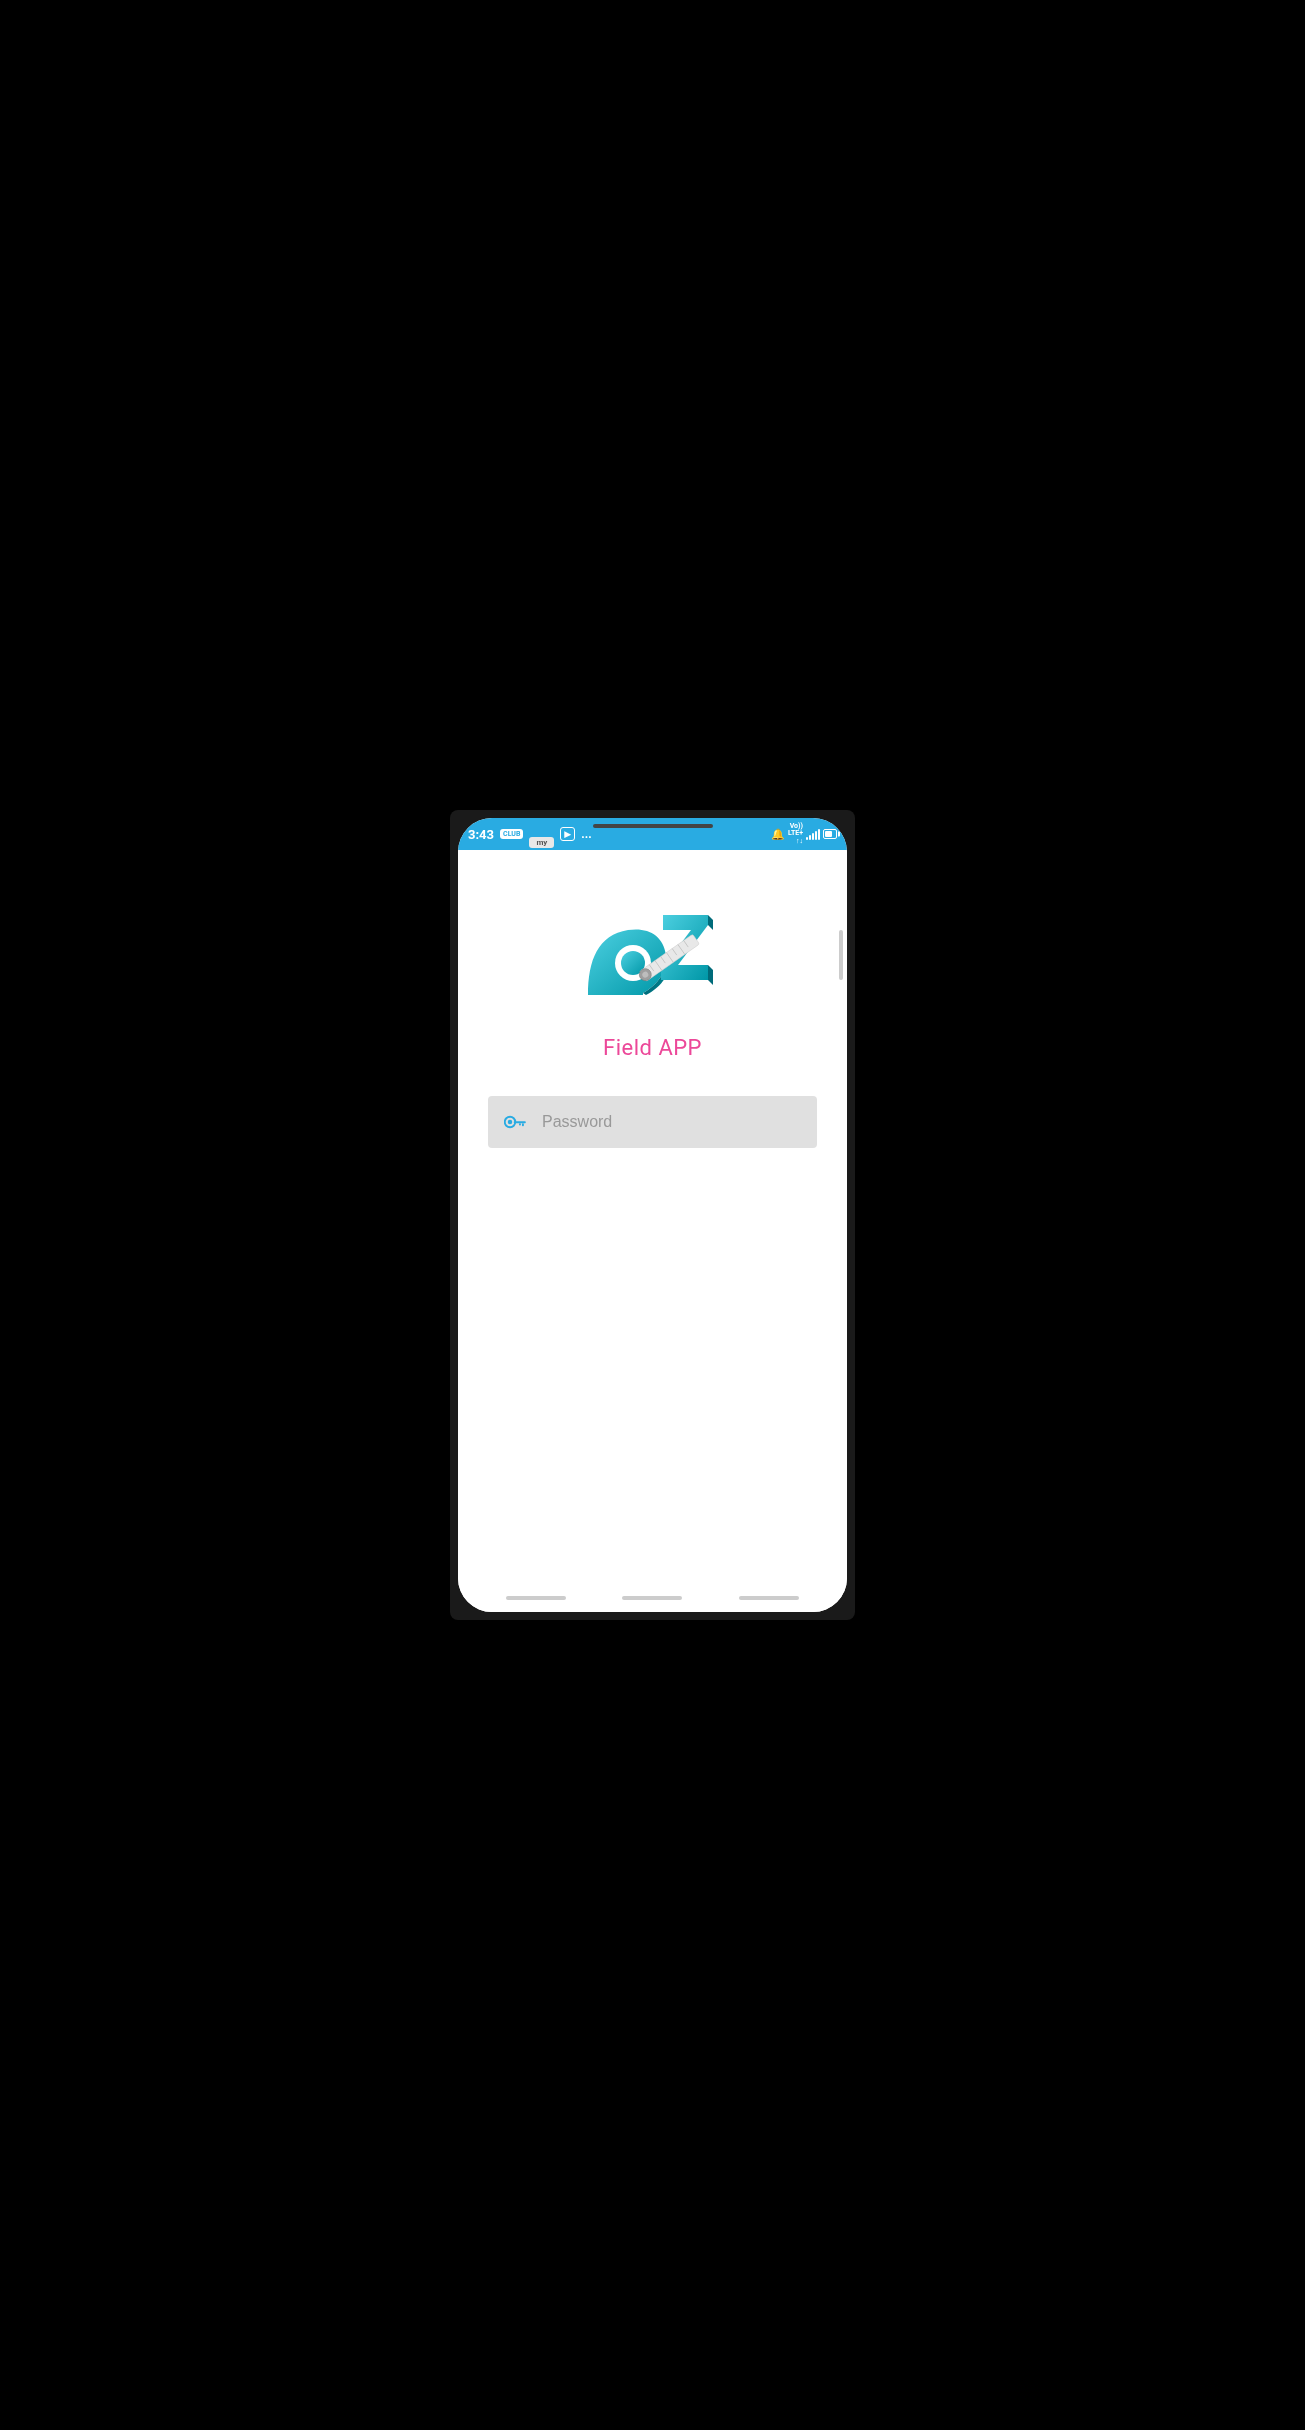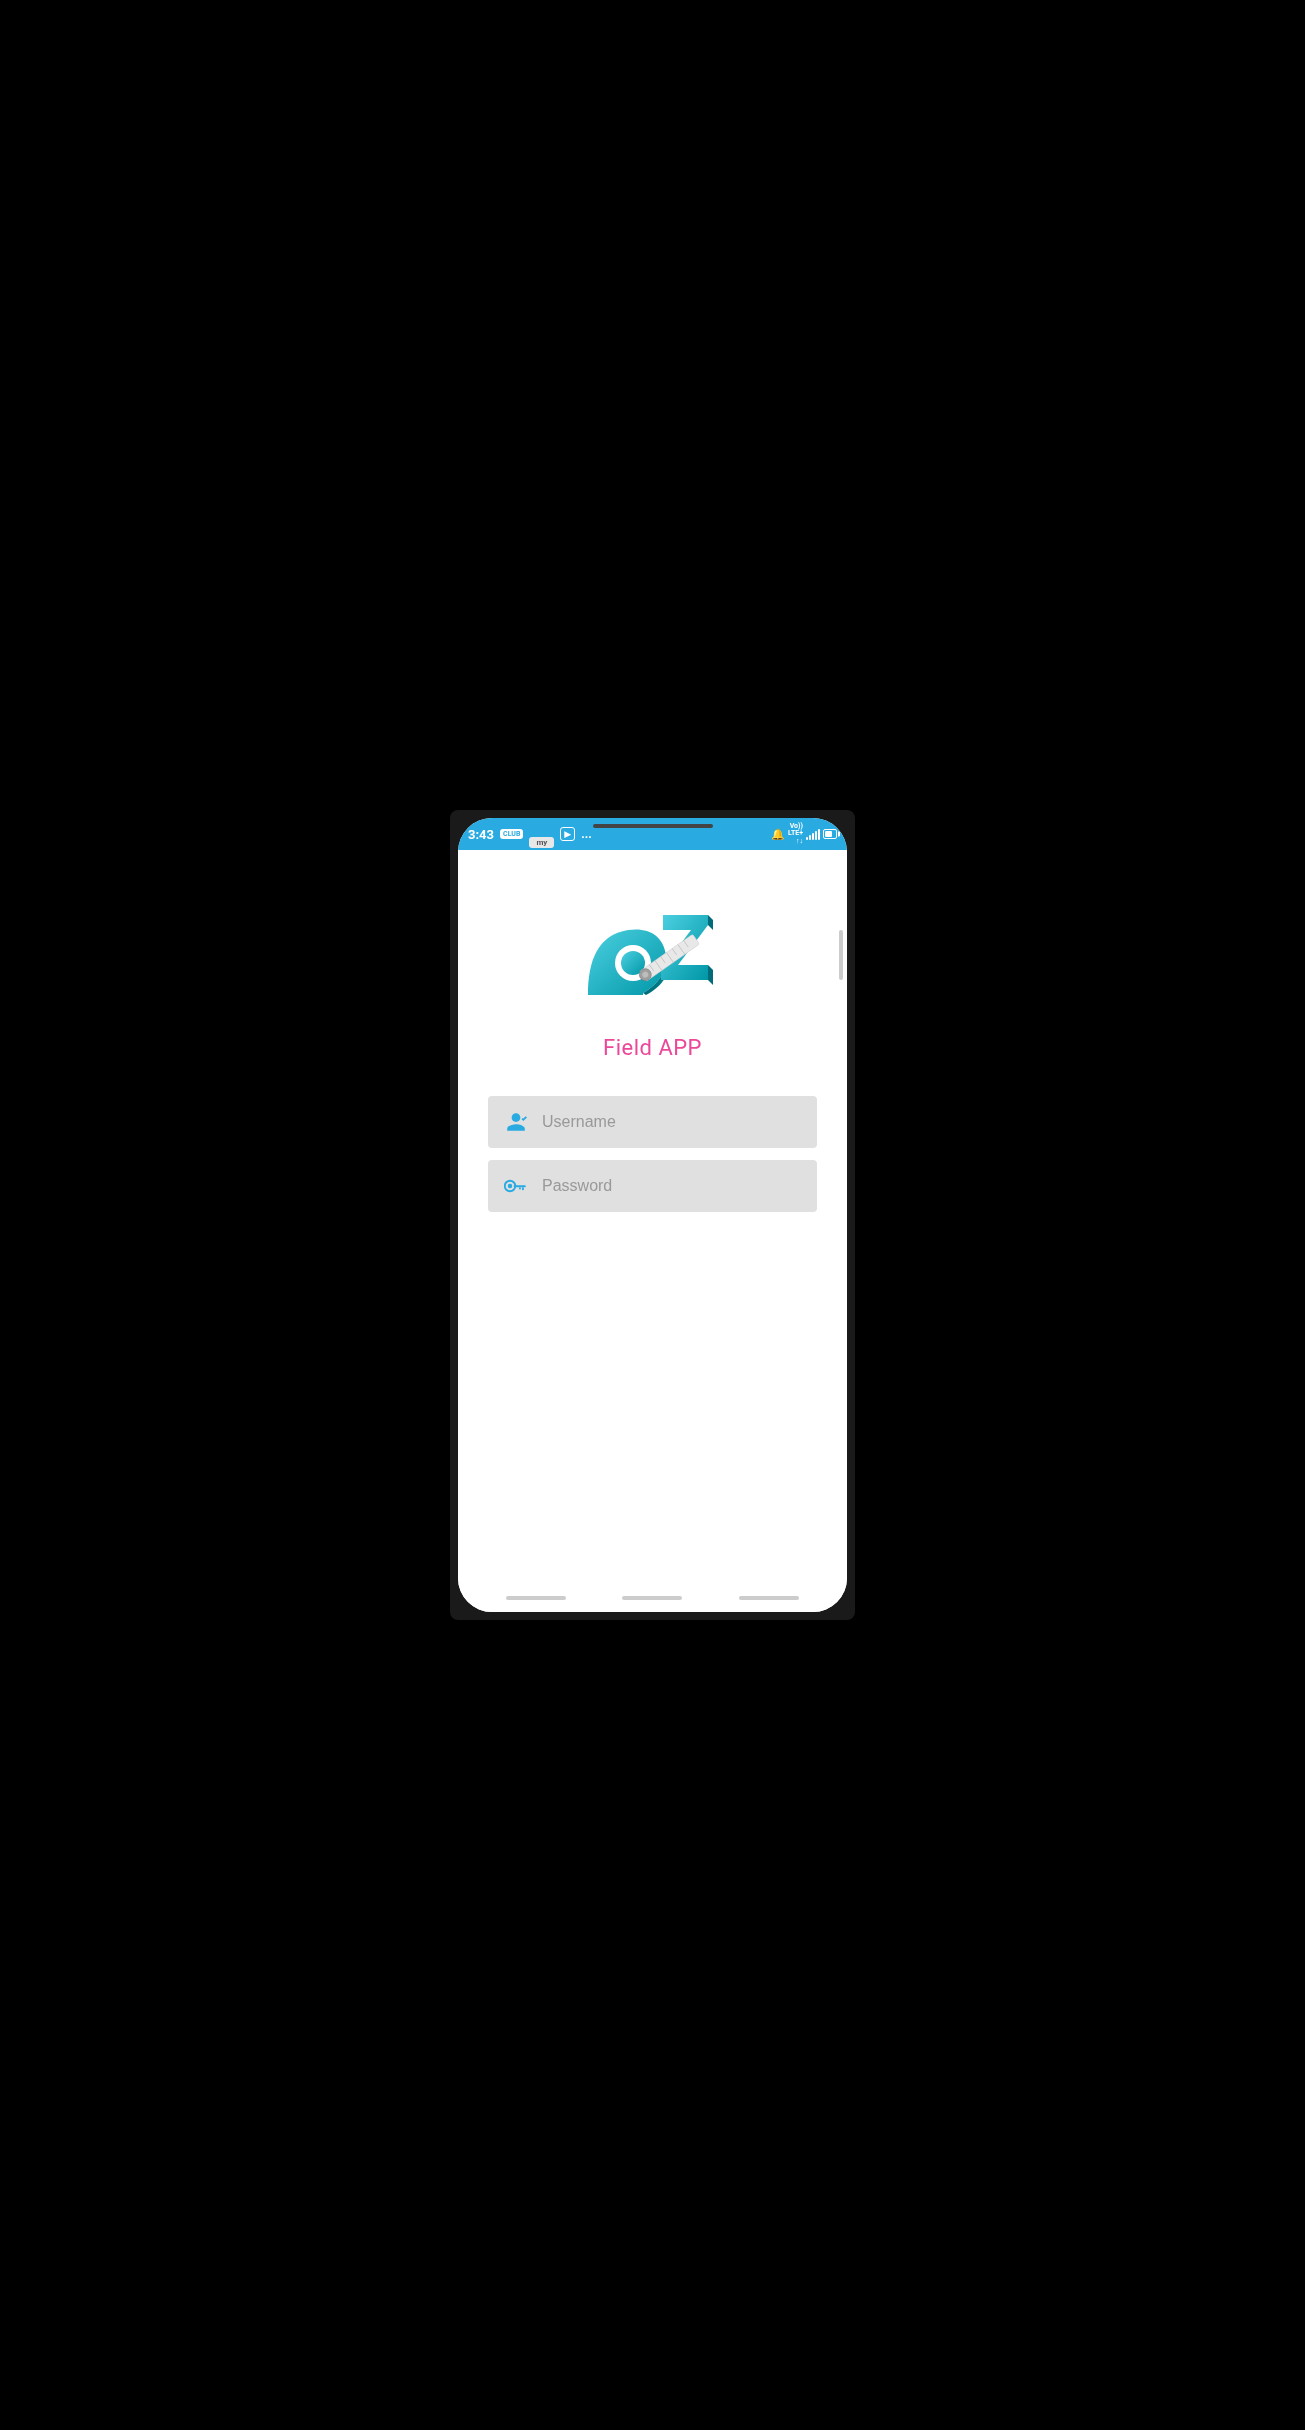--- a/index.html
+++ b/index.html
@@ -390,29 +390,20 @@
             <circle cx="63" cy="54" r="6" fill="#9e9e9e" stroke="#757575" stroke-width="0.5"></circle>
             <circle cx="63" cy="54" r="3" fill="#bdbdbd"></circle>
           </g>
         </svg>
       </div>
 
       <h1 class="app-title">Field APP</h1>
 
       <div class="form-container">
 
-        <div class="input-field">
-          <div class="input-icon">
-            <svg width="22" height="22" viewBox="0 0 24 24" fill="#29abe2" xmlns="http://www.w3.org/2000/svg">
-              <path d="M12 12c2.7 0 4.8-2.1 4.8-4.8S14.7 2.4 12 2.4 7.2 4.5 7.2 7.2 9.3 12 12 12zm0 2.4c-3.2 0-9.6 1.6-9.6 4.8v2.4h19.2v-2.4c0-3.2-6.4-4.8-9.6-4.8z"></path>
-              <path d="M18 9l2 2 4-4-1.4-1.4L20 8.2l-.6-.6z" fill="#29abe2"></path>
-            </svg>
-          </div>
-          <input class="input-text" type="text" placeholder="Username" style="">
-        </div>
 
         <div class="input-field">
           <div class="input-icon">
             <svg width="24" height="16" viewBox="0 0 32 20" fill="#29abe2" xmlns="http://www.w3.org/2000/svg">
 
               <circle cx="8" cy="10" r="7" fill="none" stroke="#29abe2" stroke-width="2.5"></circle>
               <circle cx="8" cy="10" r="3" fill="#29abe2"></circle>
               <rect x="13" y="9" width="16" height="2.5" rx="1" fill="#29abe2"></rect>
               <rect x="24" y="11.5" width="2.5" height="4" rx="1" fill="#29abe2"></rect>
               <rect x="20" y="11.5" width="2.5" height="3" rx="1" fill="#29abe2"></rect>

